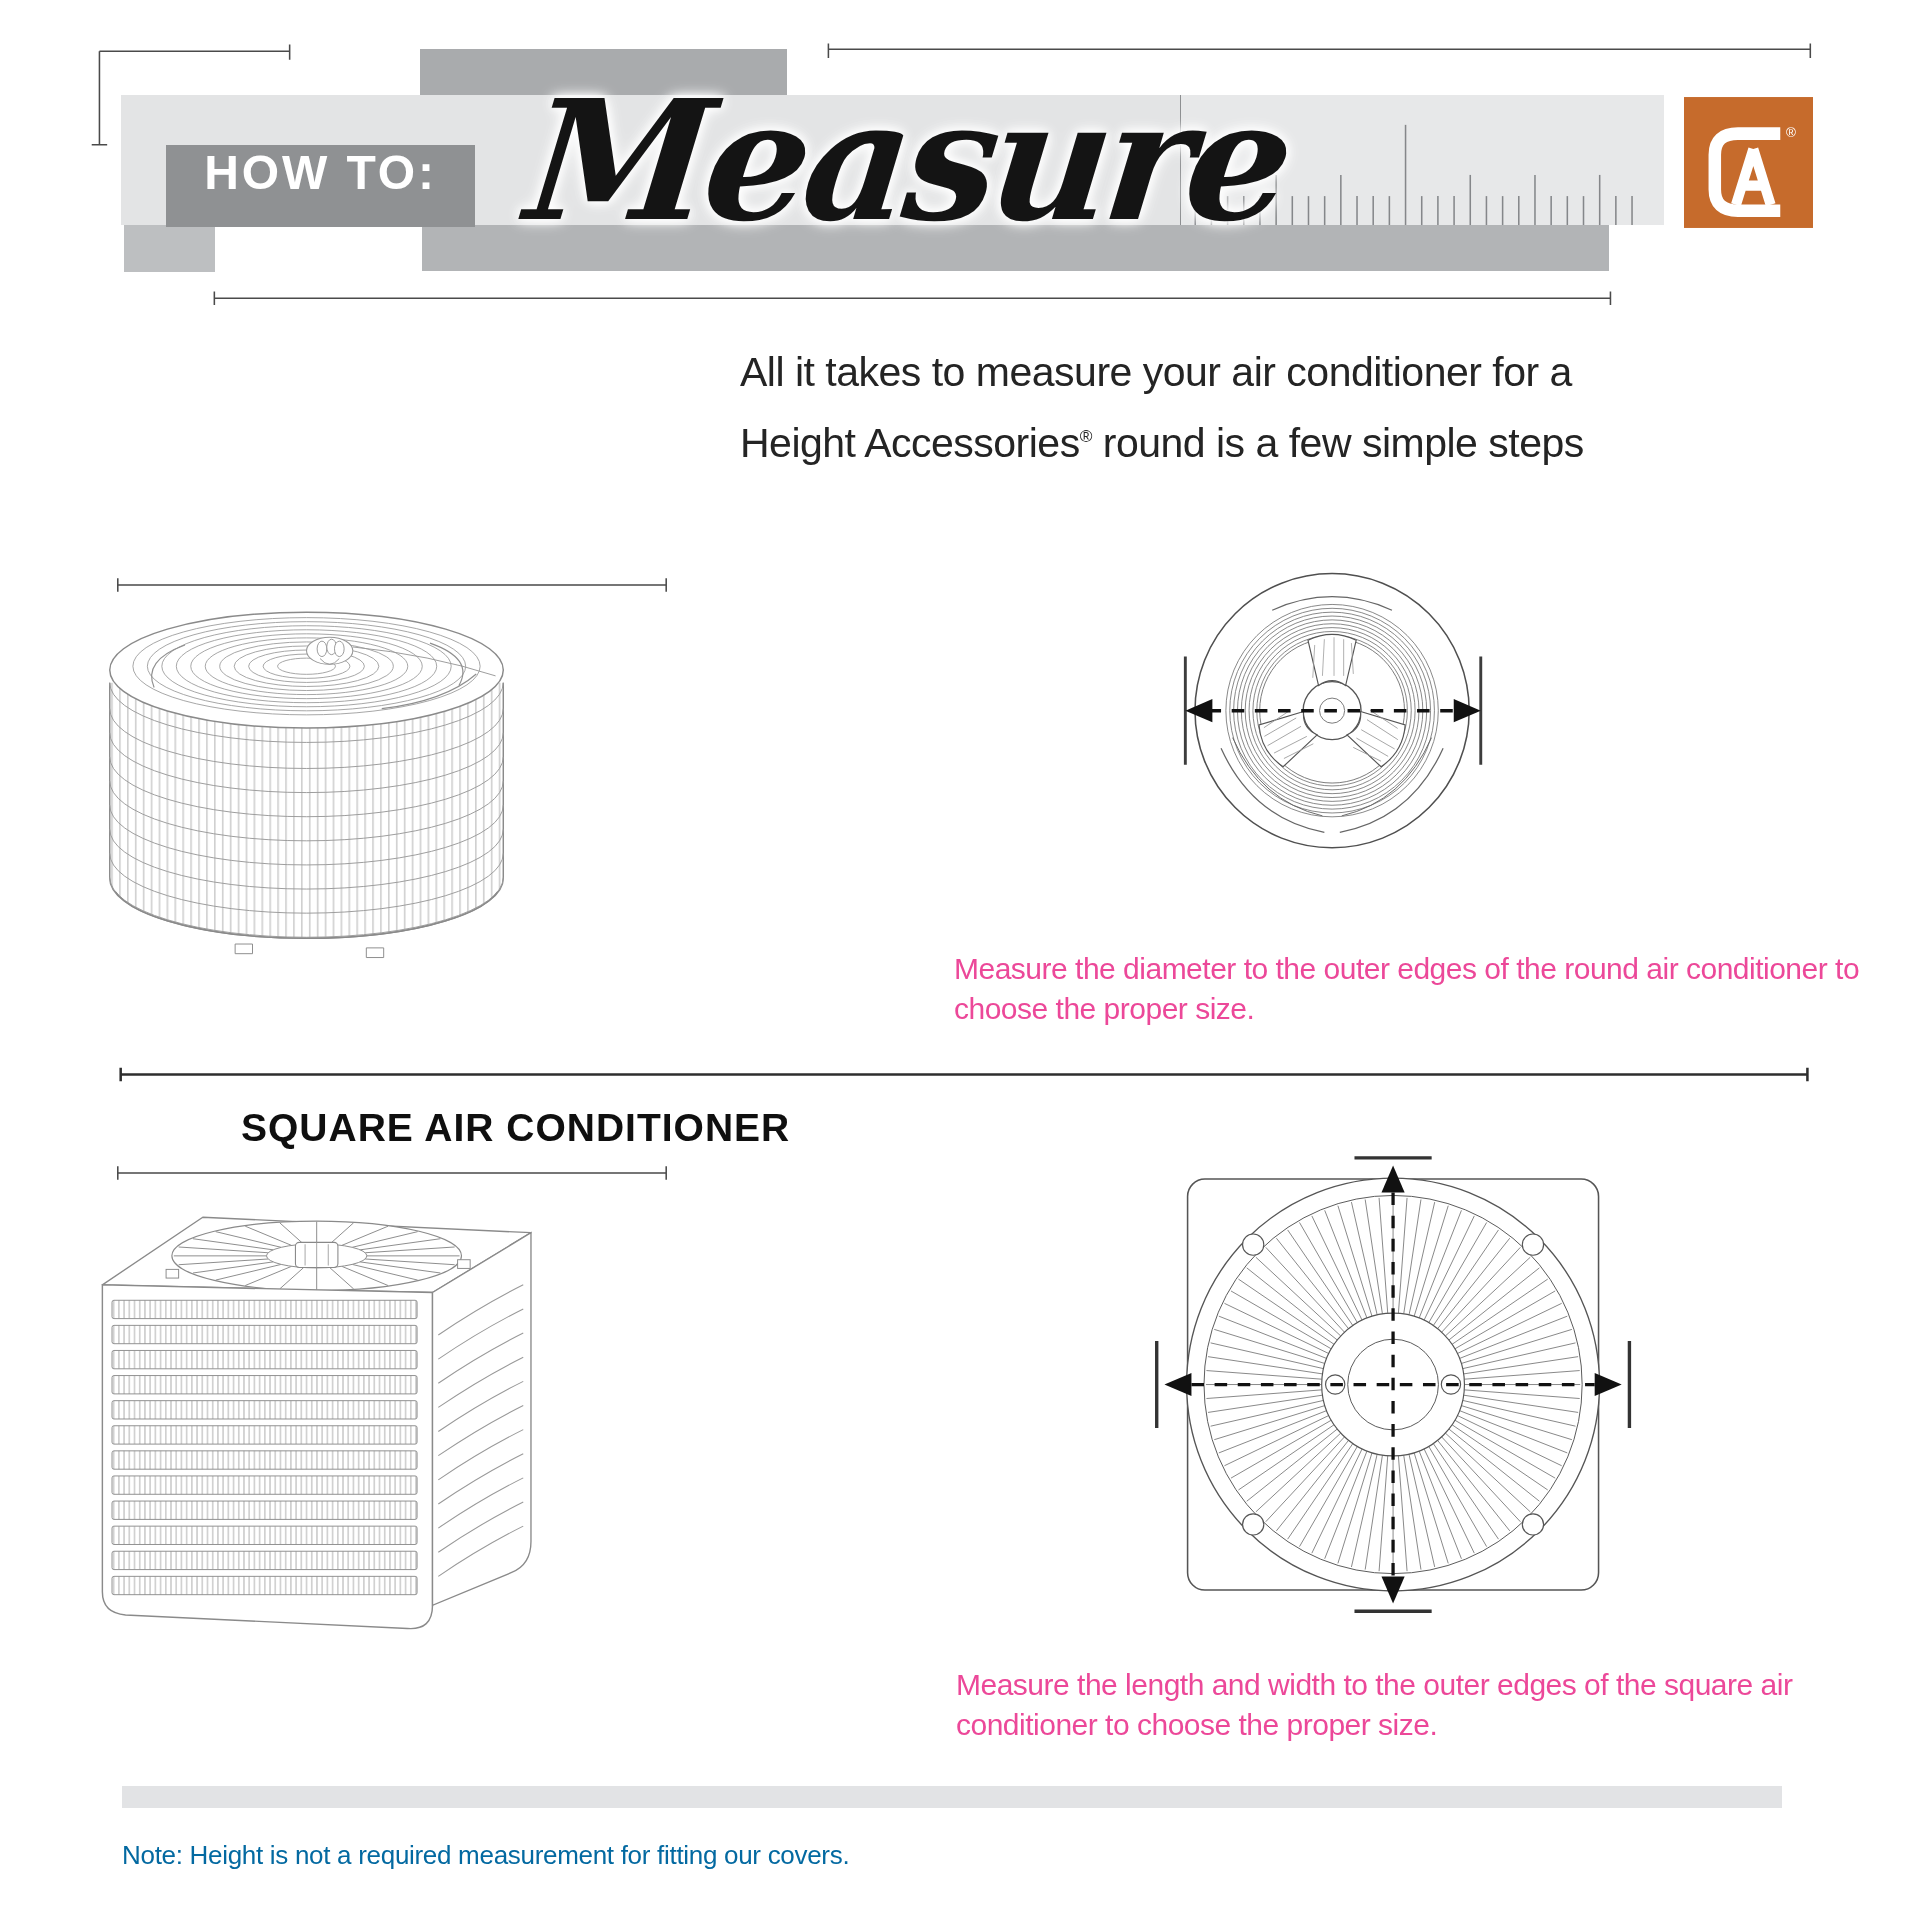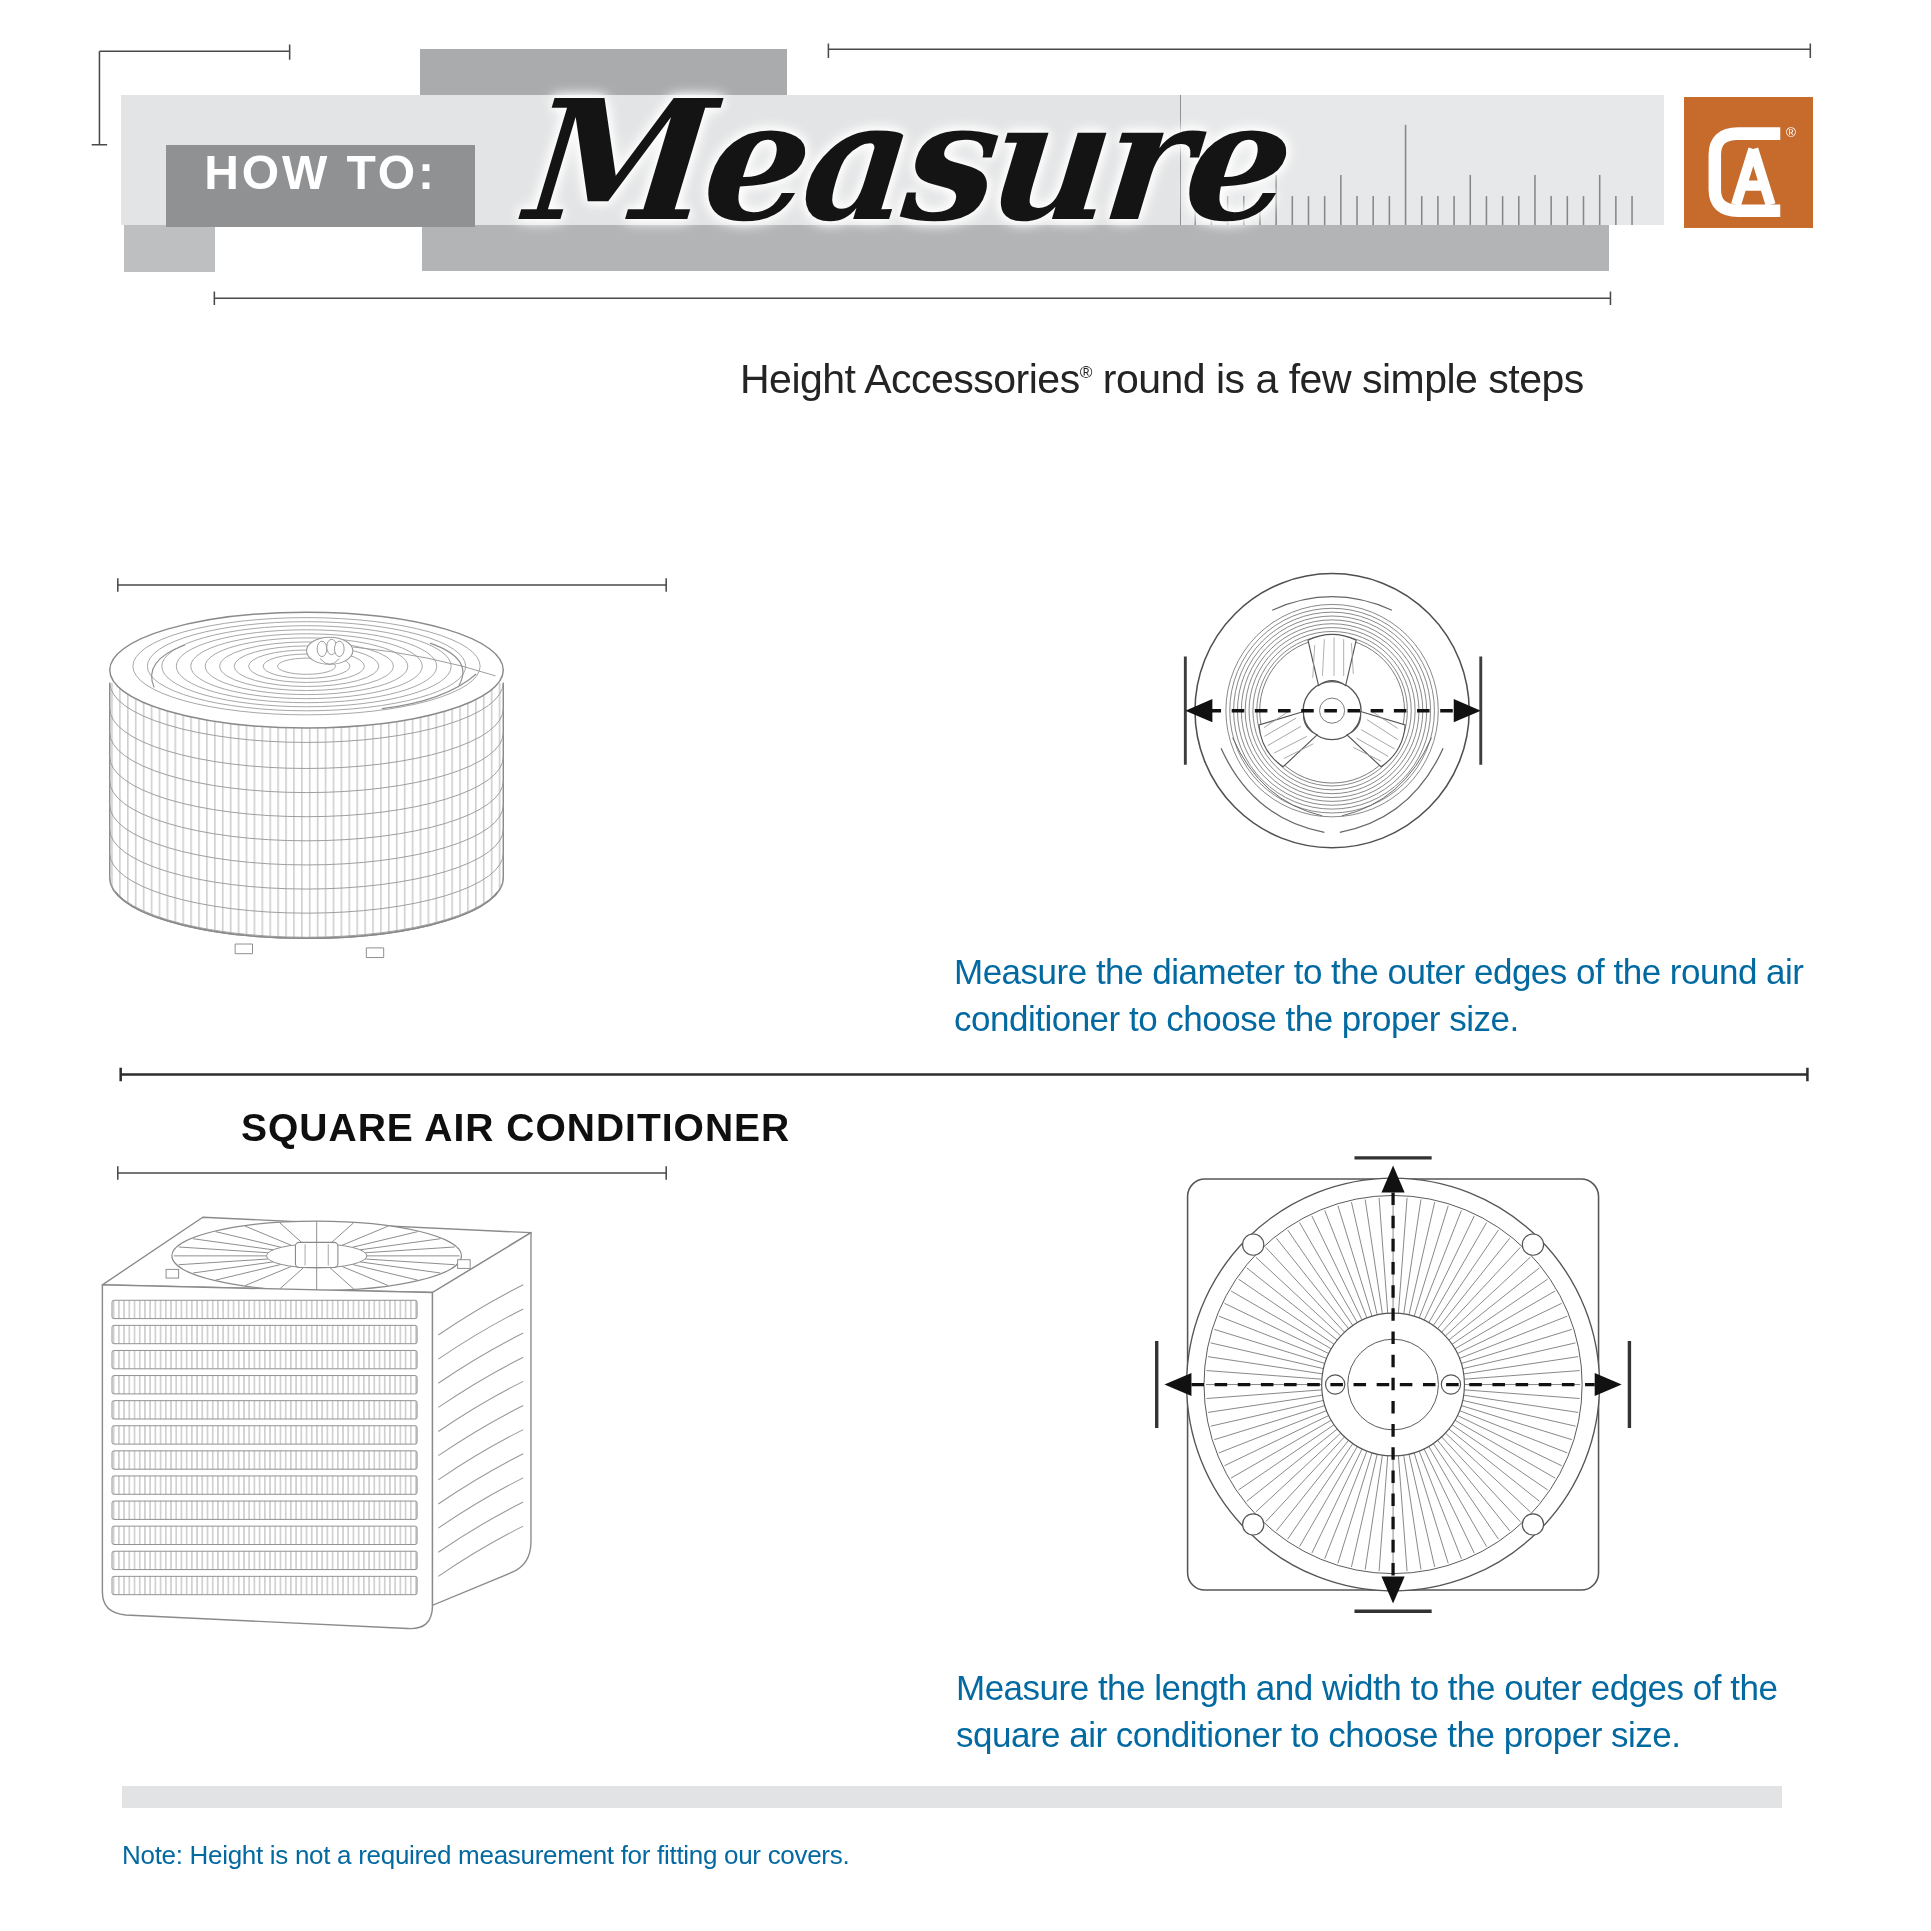--- a/index.html
+++ b/index.html
@@ -25,21 +25,21 @@
 
   
   .intro{left:740px;top:340px;width:946px;font-size:41px;line-height:64px;
          letter-spacing:-0.5px;color:#242424;}
   .intro sup{font-size:0.42em;vertical-align:super;}
 
   
   .sec-heading{font-size:39px;font-weight:700;letter-spacing:1px;color:#0f0f0f;white-space:nowrap;}
   .round-heading{left:249px;top:518px;}
   .square-heading{left:241px;top:1106px;}
-  .caption{width:917px;font-size:35px;line-height:1.33;letter-spacing:-0.5px;color:#0369a1;}
+  .caption{width:917px;font-size:30px;line-height:1.33;letter-spacing:-0.5px;color:#ec4899;}
   .caption-1{left:954px;top:949px;}
   .caption-2{left:956px;top:1665px;}
 
   
   .bottom-bar{left:122px;top:1786px;width:1660px;height:22px;background:#e2e3e5;}
   .note{left:122px;top:1840px;font-size:26px;letter-spacing:-0.3px;color:#0369a1;}
 
   svg{display:block;}
   .lines-overlay{left:0;top:0;pointer-events:none;z-index:6;}
 </style>
@@ -99,20 +99,21 @@
       <rect x="0" y="0" width="134" height="136" fill="#c66b2c"></rect>
       <g>
         <path d="M100,38 H56 Q32,38 32,60 V96 Q32,118 56,118 H100" fill="none" stroke="#ffffff" stroke-width="13"></path>
         <path d="M72,54 L54,112 M72,54 L90,112 M61,92 H83" fill="none" stroke="#ffffff" stroke-width="10.5"></path>
       </g>
       <text x="106" y="42" font-size="14" fill="#ffffff">®</text>
     </svg>
   </div>
 
   <div class="abs intro">
+    <div>All it takes to measure your air conditioner for a</div>
     <div><span>Height Accessories</span><sup>®</sup><span> round is a few simple steps</span></div>
   </div>
 
   <div class="abs sec-heading square-heading">SQUARE AIR CONDITIONER</div>
 
   <div class="abs" style="left:92px;top:591px;">
     <svg width="430" height="381" viewBox="0 0 445 395">
       <defs>
         <pattern id="vl" width="8.2" height="12" patternUnits="userSpaceOnUse">
           <path d="M4 0 V12" stroke="#a6a6a6" stroke-width="0.9"></path>

